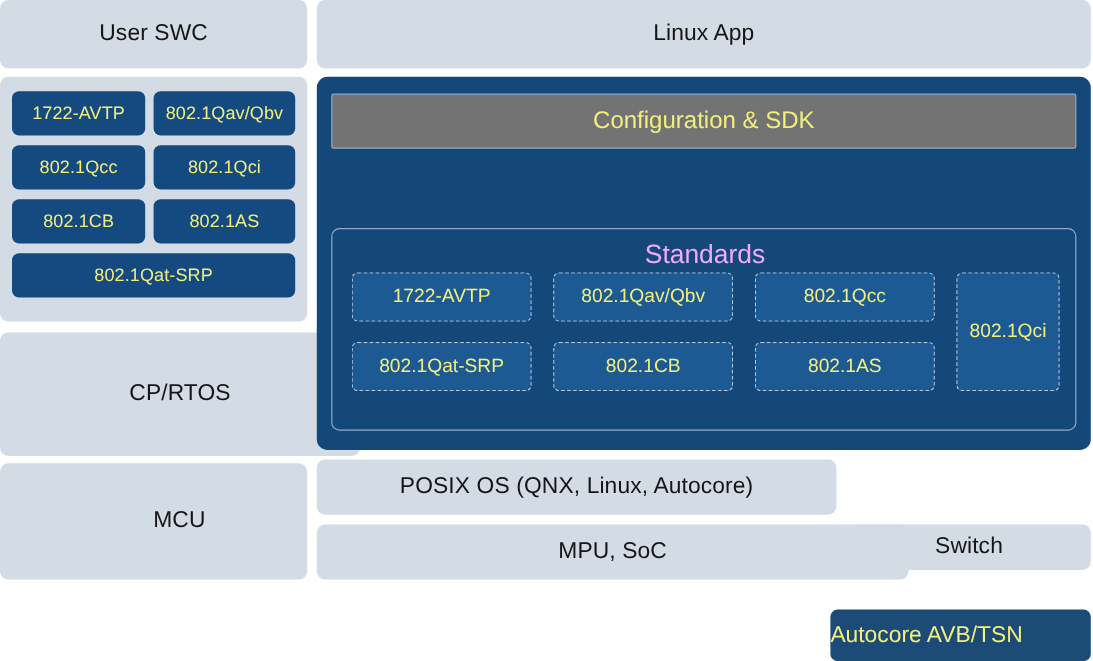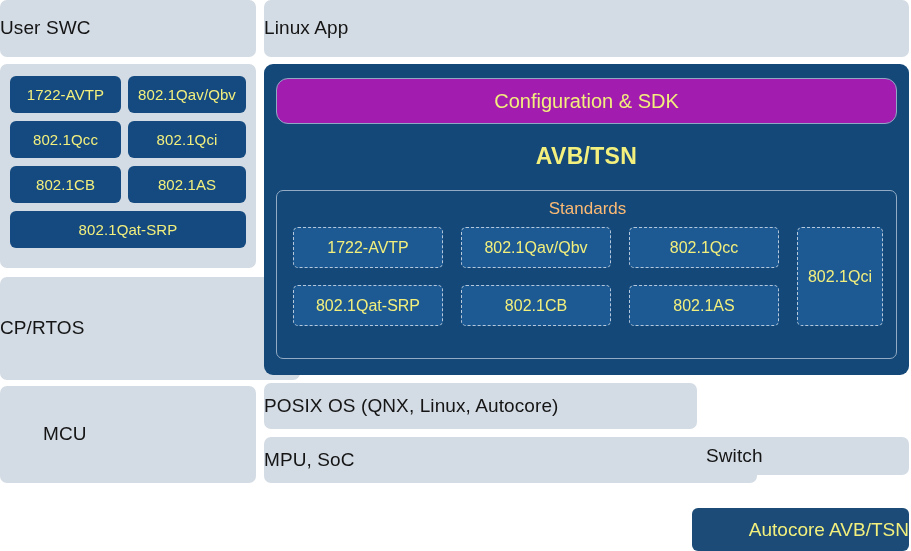--- a/index.html
+++ b/index.html
@@ -22,21 +22,21 @@
     height: 551px;
   }
 
   
   .gray-card {
     position: absolute;
     background: #d3dbe4;
     border-radius: 7px;
     display: flex;
     align-items: center;
-    justify-content: flex-start;
+    justify-content: center;
     color: #1a1a1a;
     box-sizing: border-box;
   }
   .gray-card .lbl {
     font-size: 19px;
     line-height: 1.1;
     letter-spacing: 0.1px;
     color: #151515;
     text-align: center;
     white-space: nowrap;
@@ -81,23 +81,23 @@
   #main-panel {
     position: absolute;
     left: 264px; top: 64px; width: 645px; height: 311px;
     background: #134878;
     border-radius: 9px;
     box-sizing: border-box;
   }
   #config-box {
     position: absolute;
     left: 12px; top: 14px; width: 621px; height: 46px;
-    background: #a21caf;
+    background: #737373;
     border: 1px solid #8fa9c4;
-    border-radius: 12px;
+    border-radius: 2px;
     display: flex;
     align-items: center;
     justify-content: center;
     box-sizing: border-box;
   }
   #config-box .lbl {
     font-size: 20px;
     color: #f2ef7d;
     white-space: nowrap;
   }
@@ -116,22 +116,22 @@
     position: absolute;
     left: 12px; top: 126px; width: 621px; height: 169px;
     border: 1px solid #93abc5;
     border-radius: 7px;
     box-sizing: border-box;
   }
   #standards-title {
     position: absolute;
     left: 0px; top: 8px; width: 621px;
     text-align: center;
-    font-size: 17px;
-    color: #fdba74;
+    font-size: 22px;
+    color: #f0abfc;
   }
   .std-tile {
     position: absolute;
     background: #1d5a93;
     border: 1px dashed #b6c8db;
     border-radius: 5px;
     display: flex;
     align-items: center;
     justify-content: center;
     box-sizing: border-box;
@@ -151,21 +151,21 @@
   #posix-row .lbl, #mpu-soc .lbl, #sdk-fw .lbl, #switch .lbl { font-size: 19px; }
 
   
   #legend-badge {
     position: absolute;
     left: 692px; top: 508px; width: 217px; height: 43px;
     background: #1b4b76;
     border-radius: 6px;
     display: flex;
     align-items: center;
-    justify-content: flex-end;
+    justify-content: flex-start;
     box-sizing: border-box;
   }
   #legend-badge .lbl {
     font-size: 19px;
     color: #f2ef7d;
     white-space: nowrap;
   }
 </style>
 </head>
 <body>
@@ -214,21 +214,20 @@
   <div class="gray-card" style="left:264px; top:0px; width:645px; height:57px;">
     <span class="lbl">Linux App</span>
   </div>
 
   <div id="main-panel">
 
     <div id="config-box">
       <span class="lbl">Configuration &amp; SDK</span>
     </div>
 
-    <div id="avbtsn-title">AVB/TSN</div>
 
     <div id="standards-box">
       <div id="standards-title">Standards</div>
 
       <div class="std-tile" style="left:16px; top:36px; width:150px; height:41px;">
         <span class="lbl">1722-AVTP</span>
       </div>
       <div class="std-tile" style="left:184px; top:36px; width:150px; height:41px;">
         <span class="lbl">802.1Qav/Qbv</span>
       </div>

